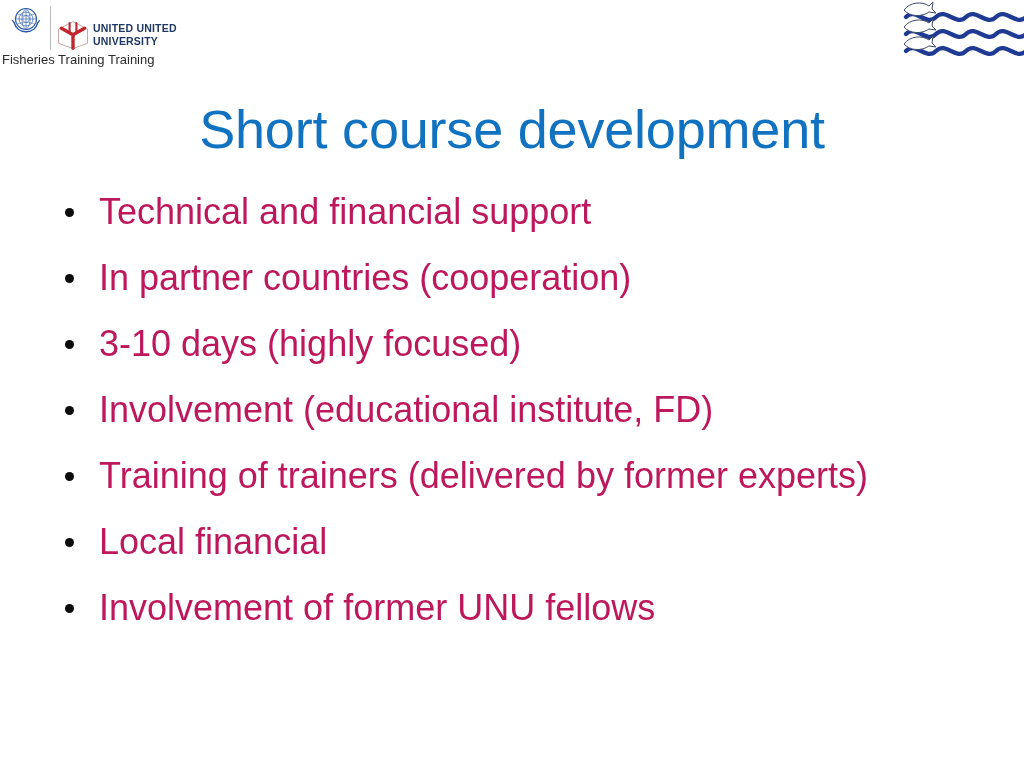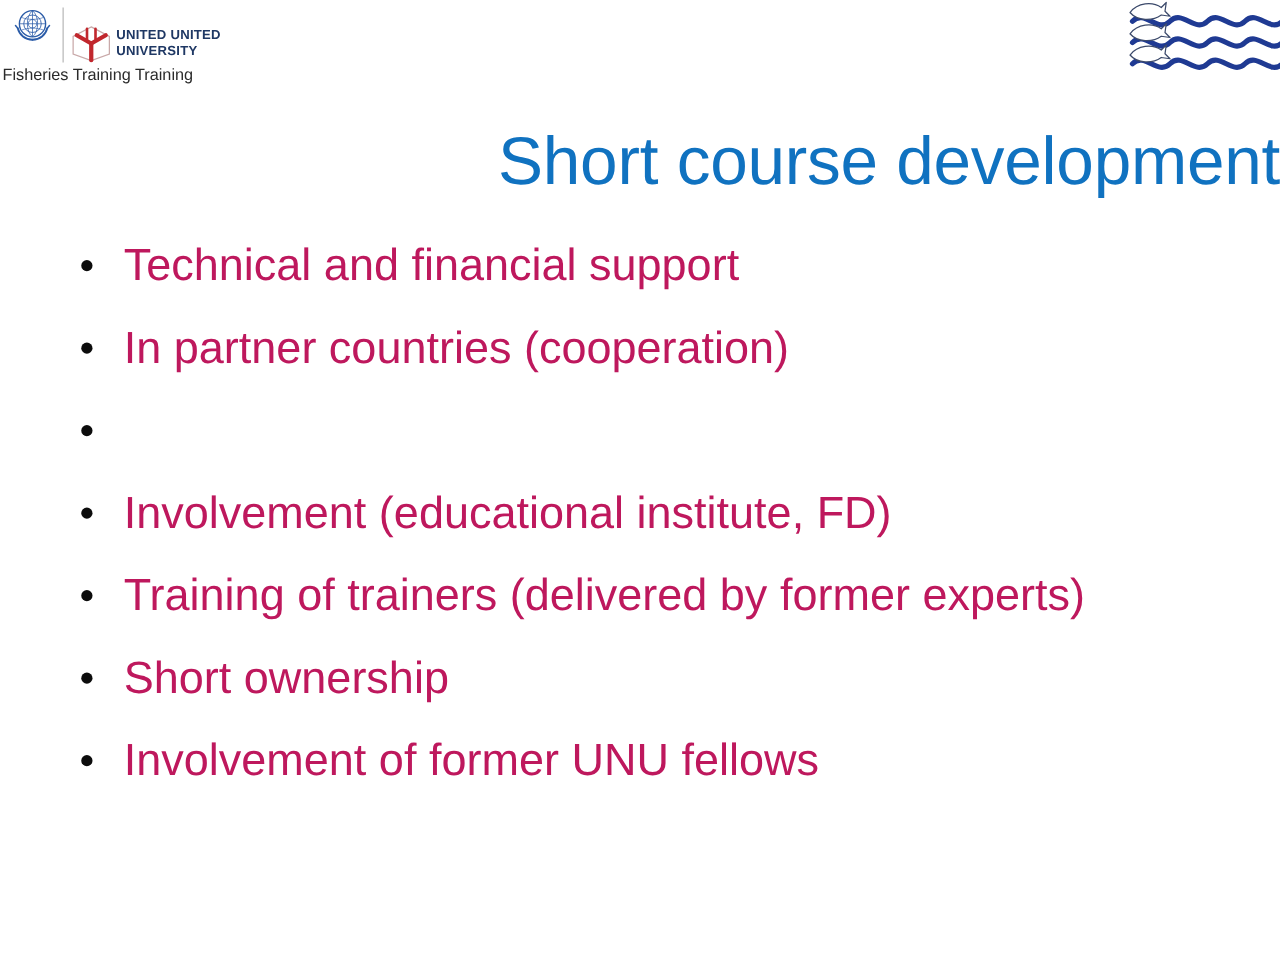--- a/index.html
+++ b/index.html
@@ -79,21 +79,21 @@
     width: 122px;
     height: 60px;
   }
 
   
   .title {
     position: absolute;
     left: 0;
     right: 0;
     top: 62px;
-    text-align: right;
+    text-align: center;
     font-size: 54px;
     font-weight: normal;
     color: #1072c0;
     letter-spacing: -0.2px;
     line-height: 62px;
     white-space: nowrap;
   }
 
   
   .body-list {
@@ -186,32 +186,33 @@
     <li>
       <span class="dot"></span>
       <span>Technical and financial support</span>
     </li>
     <li>
       <span class="dot"></span>
       <span>In partner countries (cooperation)</span>
     </li>
     <li>
       <span class="dot"></span>
+      <span>3-10 days (highly focused)</span>
     </li>
     <li>
       <span class="dot"></span>
       <span>Involvement (educational institute, FD)</span>
     </li>
     <li>
       <span class="dot"></span>
       <span>Training of trainers (delivered by former experts)</span>
     </li>
     <li>
       <span class="dot"></span>
-      <span>Short ownership</span>
+      <span>Local financial</span>
     </li>
     <li>
       <span class="dot"></span>
       <span>Involvement of former UNU fellows</span>
     </li>
   </ul>
 
 </div>
 
 </body></html>

